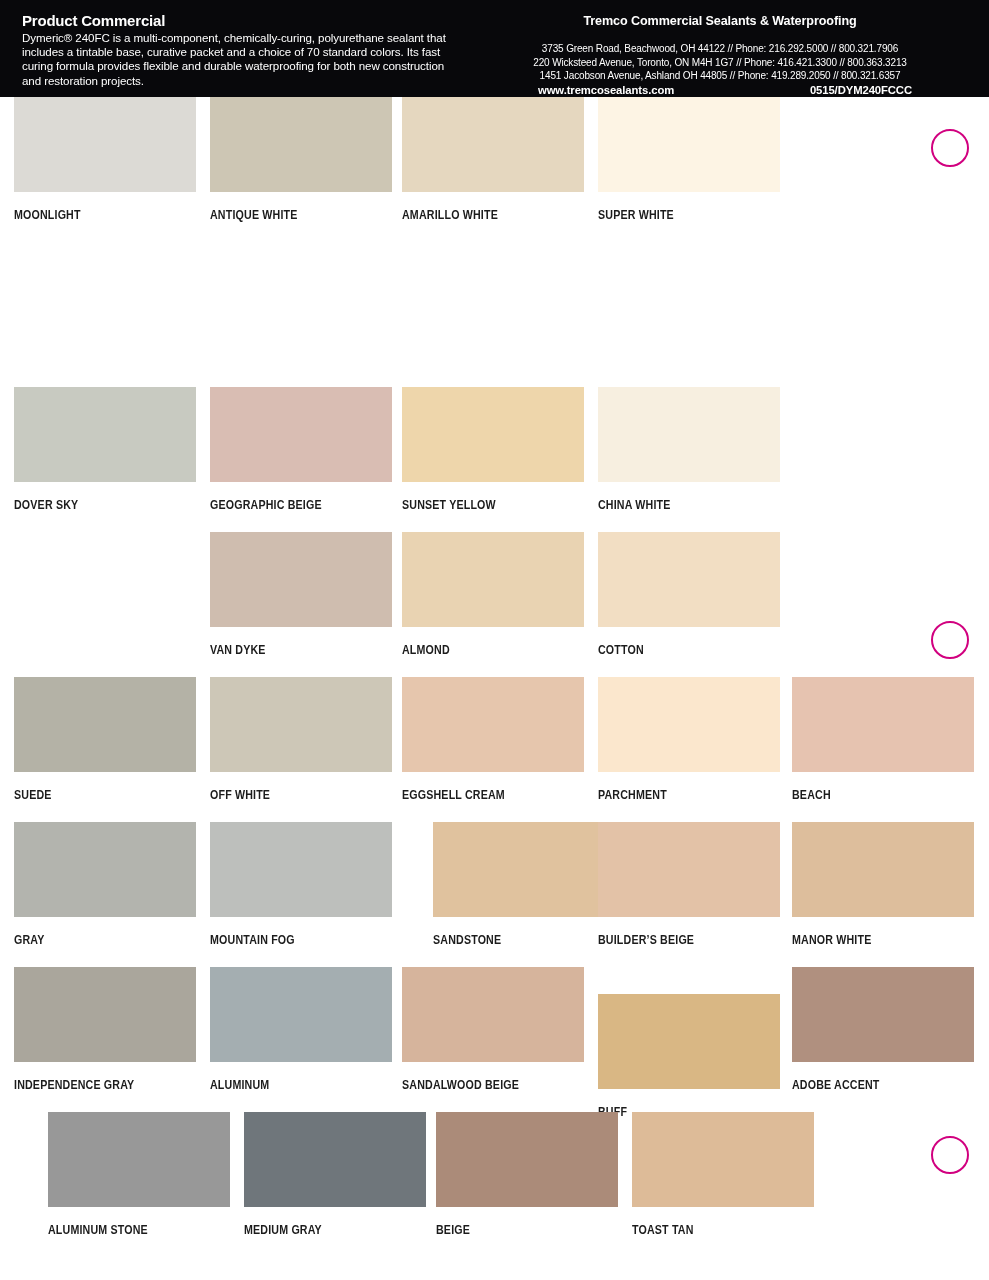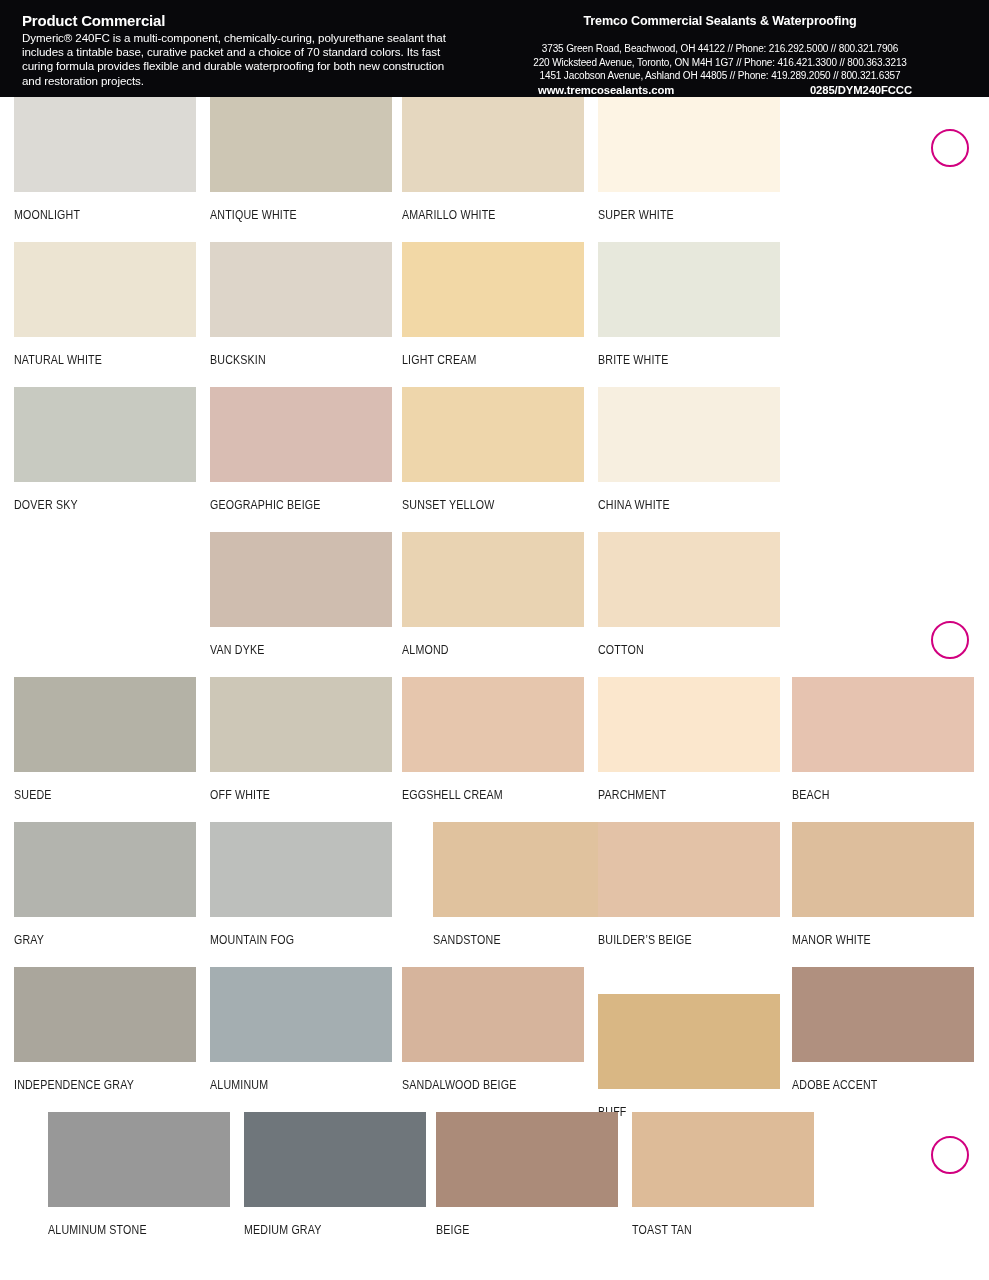--- a/index.html
+++ b/index.html
@@ -91,20 +91,21 @@
     position:absolute;
     left:0;
     width:989px;
     height:145px;
   }
   .cell {
     position:absolute;
     top:0;
     width:191px;
     height:135px;
+    font-weight:bold;
   }
   .chip {
     width:182px;
     height:95px;
     display:block;
   }
   .chip-label {
     display:block;
     margin-top:16px;
     font-size:12.4px;
@@ -138,21 +139,21 @@
       <div class="hl-body">Dymeric® 240FC is a multi-component, chemically-curing, polyurethane sealant that includes a tintable base, curative packet and a choice of 70 standard colors. Its fast curing formula provides flexible and durable waterproofing for both new construction and restoration projects.</div>
     </div>
 
     <div id="header-right">
       <div class="hr-title">Tremco Commercial Sealants &amp; Waterproofing</div>
       <div class="hr-line">3735 Green Road, Beachwood, OH 44122 // Phone: 216.292.5000 // 800.321.7906</div>
       <div class="hr-line">220 Wicksteed Avenue, Toronto, ON M4H 1G7 // Phone: 416.421.3300 // 800.363.3213</div>
       <div class="hr-line">1451 Jacobson Avenue, Ashland OH 44805 // Phone: 419.289.2050 // 800.321.6357</div>
       <div class="hr-footer">
         <span class="hr-web">www.tremcosealants.com</span>
-        <span class="hr-code">0285/DYM240FCCC</span>
+        <span class="hr-code">0515/DYM240FCCC</span>
       </div>
     </div>
 
   </div>
 
   <div id="grid">
       <div class="row" style="top: 0px;">
         <div class="cell" style="left: 14px;">
           <span class="chip" style="background: rgb(220, 218, 213);"></span>
           <span class="chip-label">MOONLIGHT</span>
@@ -161,38 +162,20 @@
           <span class="chip" style="background: rgb(205, 198, 180);"></span>
           <span class="chip-label">ANTIQUE WHITE</span>
         </div>
         <div class="cell" style="left: 402px;">
           <span class="chip" style="background: rgb(229, 215, 191);"></span>
           <span class="chip-label">AMARILLO WHITE</span>
         </div>
         <div class="cell" style="left: 598px;">
           <span class="chip" style="background: rgb(253, 244, 228);"></span>
           <span class="chip-label">SUPER WHITE</span>
-        </div>
-      </div>
-      <div class="row" style="top: 145px;">
-        <div class="cell" style="left: 14px;">
-          <span class="chip" style="background: rgb(236, 228, 210);"></span>
-          <span class="chip-label">NATURAL WHITE</span>
-        </div>
-        <div class="cell" style="left: 210px;">
-          <span class="chip" style="background: rgb(221, 213, 201);"></span>
-          <span class="chip-label">BUCKSKIN</span>
-        </div>
-        <div class="cell" style="left: 402px;">
-          <span class="chip" style="background: rgb(242, 216, 166);"></span>
-          <span class="chip-label">LIGHT CREAM</span>
-        </div>
-        <div class="cell" style="left: 598px;">
-          <span class="chip" style="background: rgb(231, 232, 220);"></span>
-          <span class="chip-label">BRITE WHITE</span>
         </div>
       </div>
       <div class="row" style="top: 290px;">
         <div class="cell" style="left: 14px;">
           <span class="chip" style="background: rgb(200, 202, 193);"></span>
           <span class="chip-label">DOVER SKY</span>
         </div>
         <div class="cell" style="left: 210px;">
           <span class="chip" style="background: rgb(217, 189, 179);"></span>
           <span class="chip-label">GEOGRAPHIC BEIGE</span>

